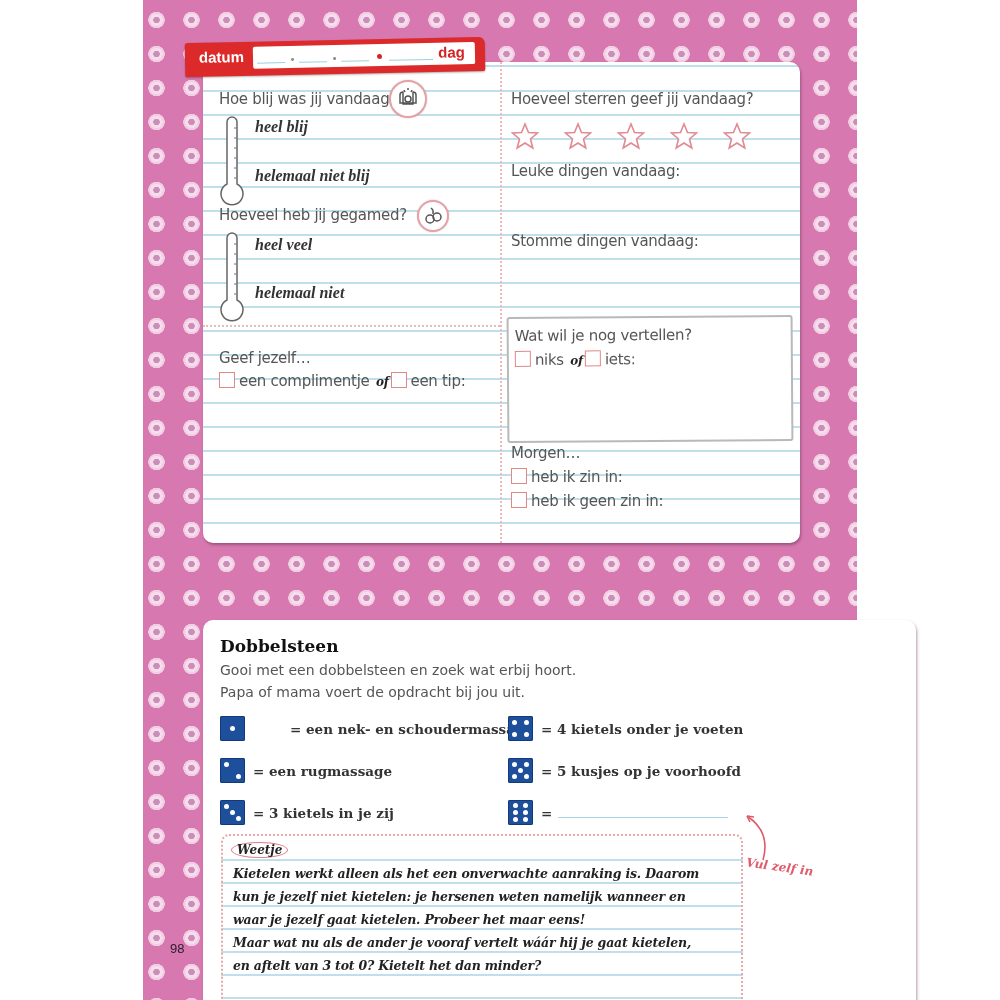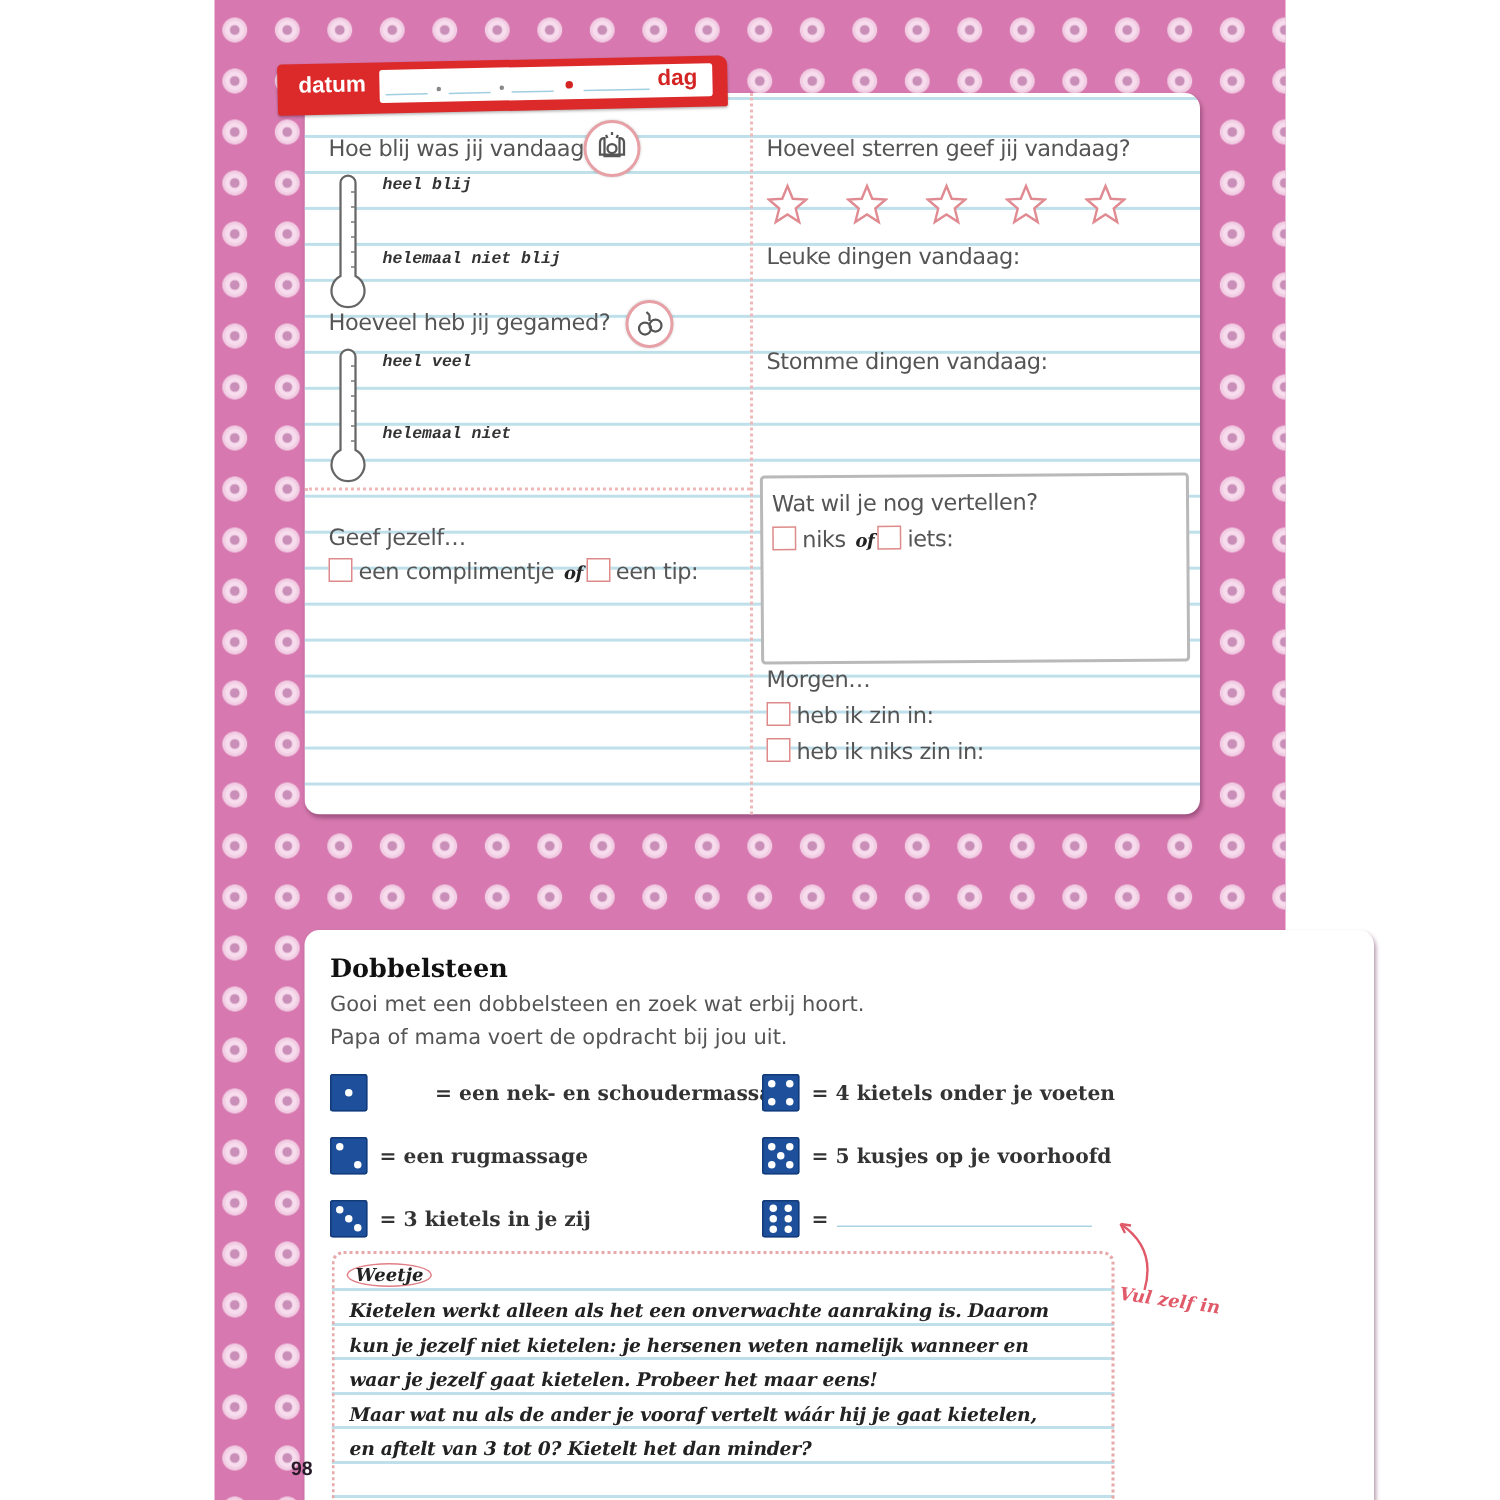--- a/index.html
+++ b/index.html
@@ -6,21 +6,21 @@
   body{width:1000px;height:1000px;position:relative;overflow:hidden;font-family:"DejaVu Sans",sans-serif;}
   .page{position:absolute;left:143px;top:0;width:714px;height:1000px;background-color:#d779b0;
     background-image:radial-gradient(circle at 50% 50%, #c98fb8 0 3px, #f6dcec 3.5px 6px, rgba(246,220,236,0.85) 6.5px 8px, transparent 8.5px);
     background-size:35px 34px;background-position:-4px 3px;}
   .card{position:absolute;background:#ffffff;border-radius:10px;box-shadow:1px 2px 3px rgba(90,30,70,0.45);}
   .lined{background-image:repeating-linear-gradient(to bottom, transparent 0 22px, #bfe0ea 22px 24px);background-position:0 6px;}
   .journal{left:60px;top:62px;width:597px;height:481px;border-radius:10px;}
   .divider-v{position:absolute;left:297px;top:0;bottom:0;width:0;border-left:2px dotted #efb9b9;}
   .divider-h{position:absolute;left:0;width:297px;top:263px;border-top:2px dotted #efb9b9;}
   .q{position:absolute;color:#555;font-size:15px;font-family:"DejaVu Sans",sans-serif;letter-spacing:-0.3px;}
-  .hand{position:absolute;font-family:Liberation Mono, monospace;font-style:italic;font-weight:bold;font-size:11px;color:#333;}
+  .hand{position:absolute;font-family:Liberation Serif, serif;font-style:italic;font-weight:bold;font-size:16px;color:#333;}
   .cb{display:inline-block;width:14px;height:14px;border:1.5px solid #de8a8a;background:#fff;vertical-align:-2px;margin-right:4px;}
   .of{font-family:"DejaVu Serif",serif;font-style:italic;font-weight:bold;font-size:12px;color:#222;margin:0 2px;}
   .therm{position:absolute;}
   .iconcirc{position:absolute;width:34px;height:34px;border-radius:50%;border:2px solid #e6a0a6;background:#fff;box-shadow:0 0 2px rgba(0,0,0,0.2);}
   .stars{position:absolute;left:308px;top:60px;display:flex;gap:25px;}
   .star{width:28px;height:28px;}
   .tellbox{position:absolute;left:304px;top:254px;width:282px;height:122px;border:2px solid #b9b9b9;border-radius:3px;background:#fff;transform:rotate(-0.4deg);}
   
   .datum{position:absolute;left:42px;top:40px;width:300px;height:34px;background:#dc2a2a;transform:rotate(-1.2deg);border-radius:3px 6px 2px 2px;box-shadow:0 1px 2px rgba(0,0,0,0.3);}
   .datum-label{position:absolute;left:14px;top:6px;color:#fff;font-weight:bold;font-size:15px;font-family:"Liberation Sans",sans-serif;}
@@ -35,21 +35,21 @@
   .dice-row{position:absolute;display:flex;align-items:center;}
   .die{width:25px;height:25px;background:#1d4f9a;border-radius:2px;position:relative;box-shadow:inset 0 0 0 1px #133a78;}
   .pip{position:absolute;width:5px;height:5px;background:#fff;border-radius:50%;}
   .die-text{margin-left:8px;font-family:"DejaVu Serif",serif;font-weight:bold;font-size:13.5px;color:#333;}
   .blank-line{display:inline-block;width:170px;border-bottom:1.5px solid #a9d4e3;margin-left:6px;height:10px;}
   .weetje{position:absolute;left:18px;top:214px;width:518px;height:168px;border:2px dotted #e7a9a9;border-radius:8px;
     background-image:repeating-linear-gradient(to bottom, transparent 0 21px, #bfe0ea 21px 23px);background-position:0 2px;}
   .weetje-label{position:absolute;left:8px;top:6px;padding:0 5px;border:1.5px solid #e07e86;border-radius:50%;font-family:"DejaVu Serif",serif;font-style:italic;font-weight:bold;font-size:12px;color:#222;}
   .weetje-line{position:absolute;left:10px;font-family:"DejaVu Serif",serif;font-style:italic;font-weight:bold;font-size:12.5px;color:#222;white-space:nowrap;letter-spacing:-0.2px;}
   .vul{position:absolute;left:543px;top:240px;font-family:"DejaVu Serif",serif;font-style:italic;font-weight:bold;font-size:12px;color:#e05a6a;transform:rotate(8deg);}
-  .page-num{position:absolute;left:27px;top:971px;font-family:"Liberation Sans",sans-serif;font-weight:bold;font-size:13px;color:#2a1b2a;margin-left:24px;}
+  .page-num{position:absolute;left:27px;top:941px;font-family:"Liberation Sans",sans-serif;font-weight:normal;font-size:13px;color:#2a1b2a;}
 </style>
 </head>
 <body>
 
 <div class="page">
 
   <div class="card lined journal">
     <div class="divider-v"></div>
     <div class="divider-h"></div>
 
@@ -137,21 +137,21 @@
         <span class="cb"></span><span>niks</span>
         <span class="of">of</span><span class="cb"></span><span>iets:</span>
       </div>
     </div>
 
     <div class="q" style="left:308px;top:382px;">Morgen…</div>
     <div class="q" style="left:308px;top:406px;">
       <span class="cb"></span><span>heb ik zin in:</span>
     </div>
     <div class="q" style="left:308px;top:430px;">
-      <span class="cb"></span><span>heb ik niks zin in:</span>
+      <span class="cb"></span><span>heb ik geen zin in:</span>
     </div>
   </div>
 
   <div class="datum">
     <span class="datum-label">datum</span>
     <div class="datum-field">
       <span class="datum-blank" style="left:4px;width:28px;"></span>
       <span class="datum-dot" style="left:38px;"></span>
       <span class="datum-blank" style="left:46px;width:28px;"></span>
       <span class="datum-dot" style="left:80px;"></span>

